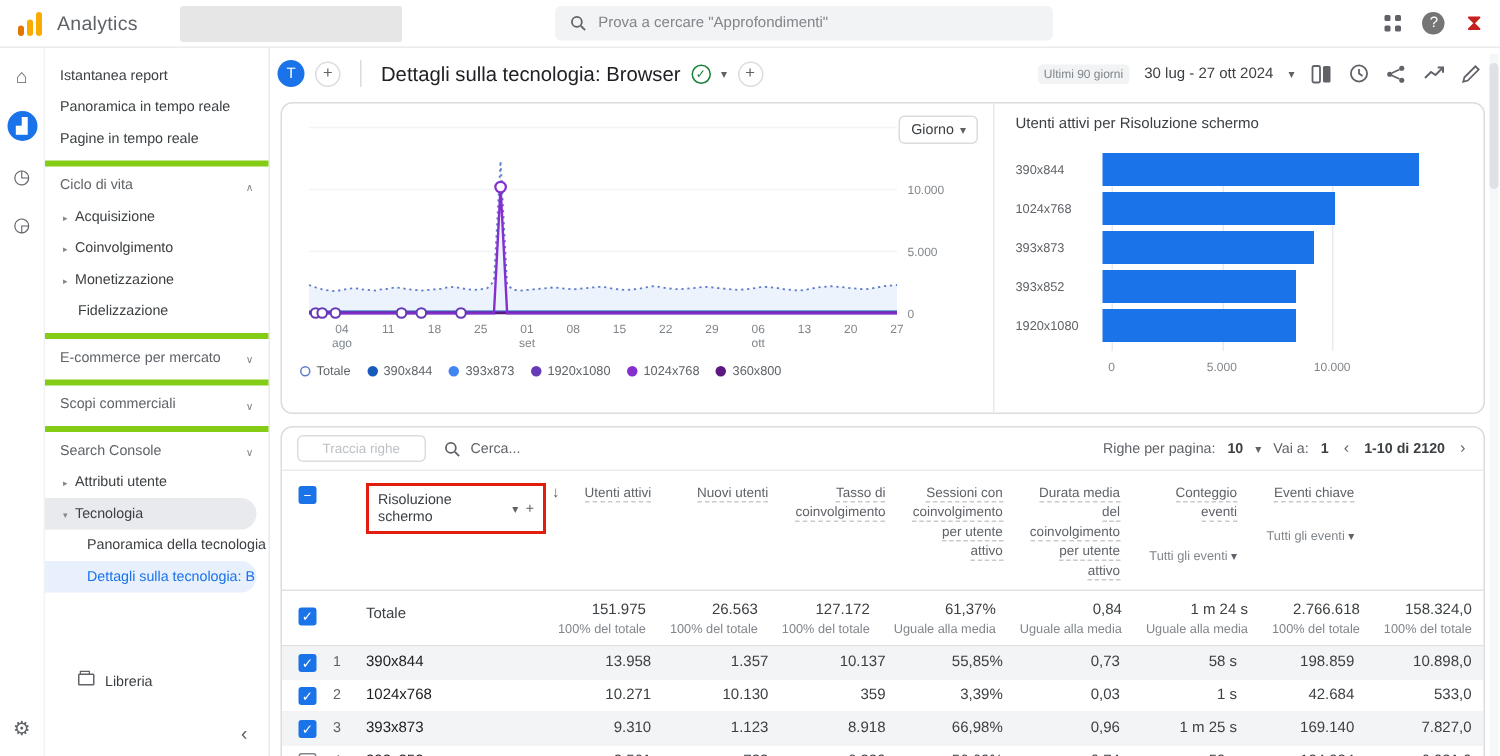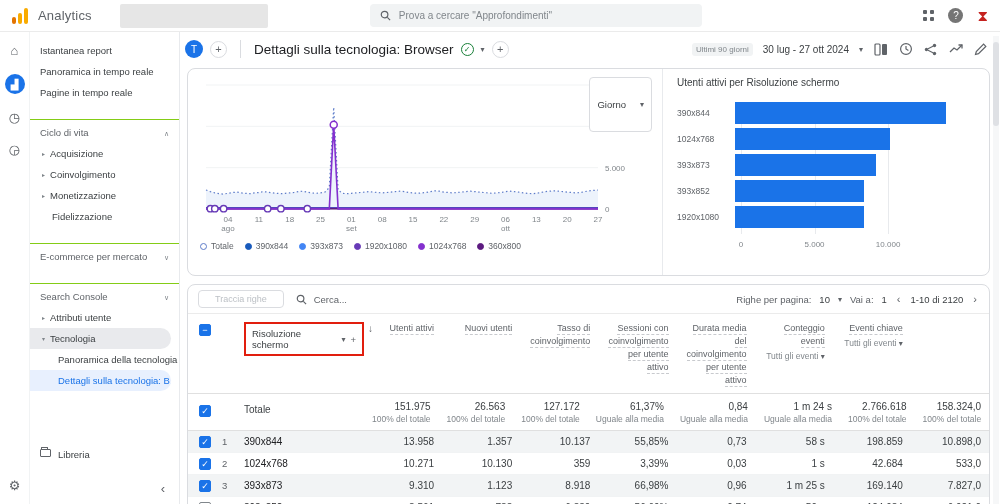--- a/index.html
+++ b/index.html
@@ -28,28 +28,28 @@
     border-right:1px solid #f1f3f4;display:flex;flex-direction:column;align-items:center;
     padding-top:10px;gap:15px;color:#5f6368;z-index:4}
   .rail .ric{width:17px;height:17px;display:flex;align-items:center;justify-content:center;font-size:13px}
   .rail .active{width:20px;height:20px;border-radius:50%;background:#1a73e8;color:#fff;font-size:10px}
   .rail .gear{position:absolute;bottom:10px;font-size:13px}
   
   .sidebar{position:absolute;left:30px;top:32px;bottom:0;width:150px;background:#fff;
     border-right:1px solid #e8eaed;padding-top:8px;font-size:9.5px;color:#3c4043;z-index:4}
   .sb-item{padding:5px 10px;white-space:nowrap;overflow:hidden}
   .sb-sec{display:flex;justify-content:space-between;align-items:flex-end;padding:7px 10px 5px;color:#5f6368;
-    border-top:1px solid #84cc16;margin-top:16px}
+    border-top:4px solid #84cc16;margin-top:4px}
   .sb-sec .chev{font-size:7px;color:#80868b}
   .sb-sub{display:flex;align-items:center;gap:5px;padding:5px 10px 5px 12px}
   .sb-sub .tri{font-size:6px;color:#80868b}
   .sb-sub2{padding:5px 10px 5px 28px;white-space:nowrap;overflow:hidden}
   .pill{background:#e9eaed;border-radius:0 14px 14px 0;margin-right:8px}
   .active-leaf{background:#e8f0fe;color:#1a73e8;border-radius:0 14px 14px 0;margin-right:8px}
-  .sb-lib{display:flex;align-items:flex-start;gap:7px;padding:6px 10px;position:absolute;bottom:38px;left:0}
+  .sb-lib{display:flex;align-items:flex-start;gap:7px;padding:6px 10px;position:absolute;bottom:38px;left:12px}
   .folder{width:11px;height:8px;border:1px solid #5f6368;border-radius:1px;position:relative}
   .folder:before{content:"";position:absolute;top:-3px;left:0;width:5px;height:2px;border:1px solid #5f6368;border-bottom:none;border-radius:1px 1px 0 0}
   .collapse{position:absolute;bottom:8px;right:14px;font-size:13px;color:#5f6368}
   
   .content{position:absolute;left:181px;top:32px;right:0;bottom:0;background:#fff}
   .rpt-head{display:flex;align-items:center;height:34px;padding:0 12px 0 4px;gap:7px}
   .avatar{width:18px;height:18px;border-radius:50%;background:#1a73e8;color:#fff;font-size:10px;
     display:flex;align-items:center;justify-content:center}
   .circle-btn{width:17px;height:17px;border-radius:50%;border:1px solid #dadce0;color:#5f6368;
     font-size:11px;display:flex;align-items:center;justify-content:center;background:#fff}
@@ -62,47 +62,47 @@
   .range-chip{font-size:8px;color:#80868b;background:#f1f3f4;padding:2px 4px;border-radius:3px}
   .daterange{font-size:10px;color:#3c4043}
   .hicon{width:15px;height:15px;display:flex;align-items:center;justify-content:center}
   
   .card{border:1px solid #dadce0;border-radius:8px;background:#fff;margin:2px 10px 8px 6px}
   .charts{display:flex;height:208px}
   .lpanel{flex:1.34;padding:8px 10px 4px 12px;border-right:1px solid #e8eaed;position:relative}
   .rpanel{flex:1;padding:8px 14px 4px 14px;position:relative}
   .chart-title{font-size:10px;color:#3c4043}
   .interval{position:absolute;right:10px;top:8px;border:1px solid #dadce0;border-radius:4px;
-    padding:21px 7px;font-size:9.5px;color:#3c4043;display:flex;gap:14px;align-items:center;background:#fff}
+    padding:3px 7px;font-size:9.5px;color:#3c4043;display:flex;gap:4px;align-items:center;background:#fff}
   .legend{display:flex;gap:11px;font-size:8.5px;color:#5f6368;margin-top:2px;flex-wrap:nowrap}
   .legend .li{display:flex;align-items:center;gap:4px}
   .dot{width:7px;height:7px;border-radius:50%}
   
   .bars-wrap{position:relative;margin-top:14px;height:150px}
   .bars-grid{position:absolute;left:64px;right:6px;top:0;bottom:18px}
   .bars-grid i{position:absolute;top:0;bottom:0;width:1px;background:#e8eaed}
   .bar-row{position:absolute;left:0;right:6px;height:22px;display:flex;align-items:center}
   .bar-label{width:58px;font-size:8.5px;color:#5f6368;flex:none}
   .bar-track{flex:1;height:22px;position:relative}
   .bar{position:absolute;left:0;top:0;height:22px}
   .bar-ticks{position:absolute;left:64px;right:6px;bottom:0;height:12px;font-size:8px;color:#80868b}
   .bar-ticks span{position:absolute;transform:translateX(-50%)}
   
   .tablecard{margin:0 10px 0 6px;overflow:hidden}
   .controls{display:flex;align-items:center;height:28px;padding:0 10px;gap:12px;font-size:9.5px;color:#5f6368}
   .trace{border:1px solid #dadce0;border-radius:4px;padding:3px 16px;color:#bdc1c6;font-size:9px}
   .tsearch{display:flex;align-items:center;gap:7px;flex:1;color:#5f6368}
   .pager{display:flex;align-items:center;gap:8px;margin-left:auto}
-  .pager b{font-weight:normal;color:#3c4043}
+  .pager b{font-weight:bold;color:#3c4043}
   .pchev{font-size:11px;color:#5f6368;padding:0 2px}
   .tgrid{display:grid;grid-template-columns:34px 22px 120px repeat(8,1fr);align-items:start}
   .thead{border-top:1px solid #ebebeb;border-bottom:1px solid #e0e0e0;padding-top:6px;min-height:62px;align-items:start}
   .hcell{padding:2px 8px 6px;text-align:right;font-size:9px;color:#5f6368;line-height:1.45}
   .hcell .lbl{border-bottom:1px dashed #c8cace;padding-bottom:1px}
-  .hfilter{font-size:8.5px;color:#80868b;margin-top:2px;white-space:nowrap}
+  .hfilter{font-size:8.5px;color:#80868b;margin-top:16px;white-space:nowrap}
   .sorticon{float:left;color:#5f6368;font-size:10px;margin-left:-4px}
   .redbox{border:2px solid #e11e0e;padding:4px 6px;display:flex;align-items:center;gap:5px;
     font-size:9.5px;color:#3c4043;background:#fff;margin-top:2px}
   .redbox .plus{color:#5f6368}
   .cbcell{display:flex;justify-content:center;padding-top:4px}
   .cb{width:12px;height:12px;border:1.5px solid #80868b;border-radius:2px;background:#fff;
     font-size:9px;line-height:10px;text-align:center;color:#fff}
   .cb.on{background:#1a73e8;border-color:#1a73e8}
   .trow-tot{padding:7px 0 6px;border-bottom:1px solid #e0e0e0}
   .vcell{padding:0 8px;text-align:right}
@@ -176,20 +176,24 @@
   <div class="sb-sub">
       <span class="tri">▸</span>
       <span>Monetizzazione</span>
     </div>
   <div class="sb-sub" style="padding-left:22px">
       <span>Fidelizzazione</span>
     </div>
 
   <div class="sb-sec">
     <span>E-commerce per mercato</span>
+      <span class="chev">∨</span>
+  </div>
+  <div class="sb-sec">
+    <span>Scopi commerciali</span>
       <span class="chev">∨</span>
   </div>
   <div class="sb-sec">
     <span>Search Console</span>
       <span class="chev">∨</span>
   </div>
   <div class="sb-sub">
       <span class="tri">▸</span>
       <span>Attributi utente</span>
     </div>

